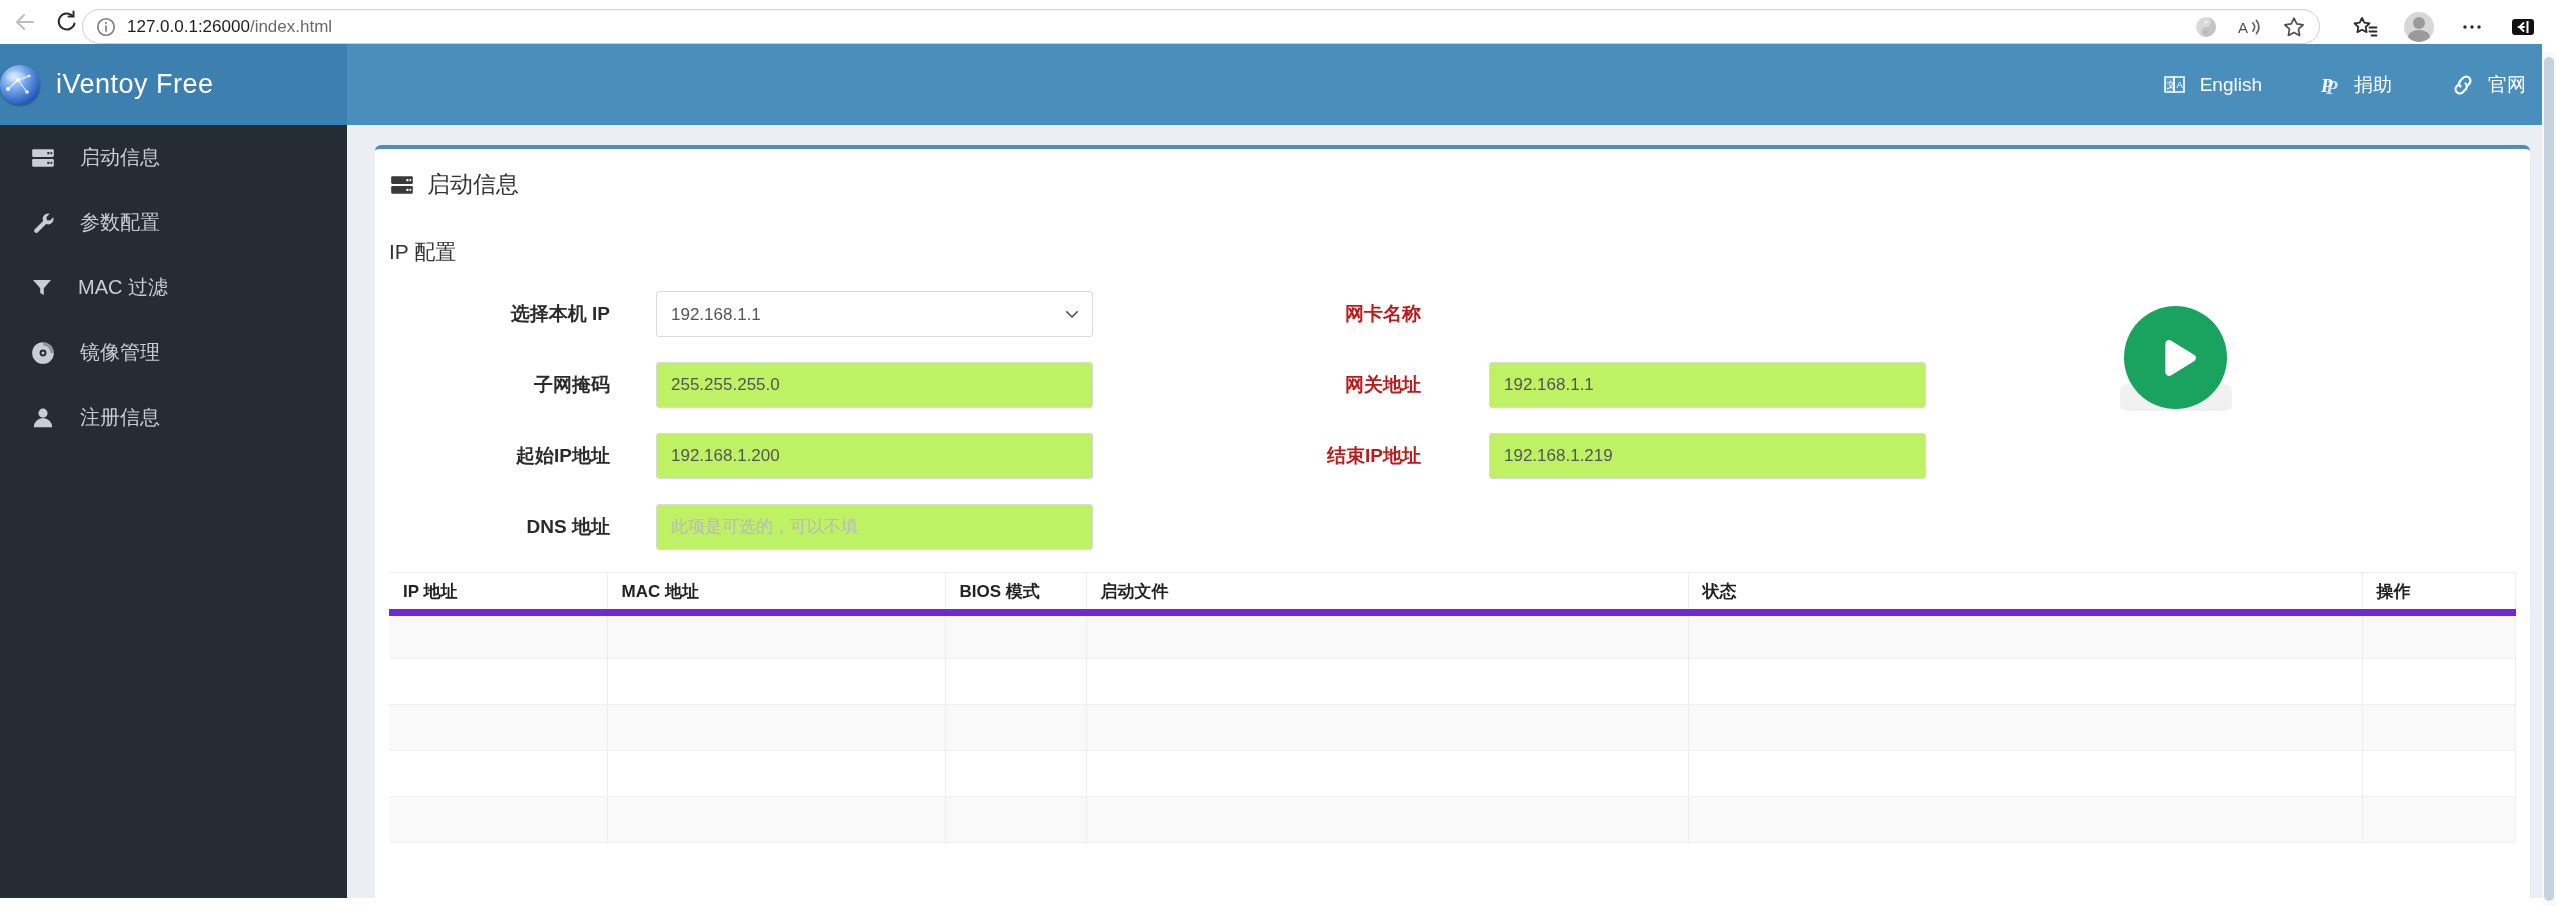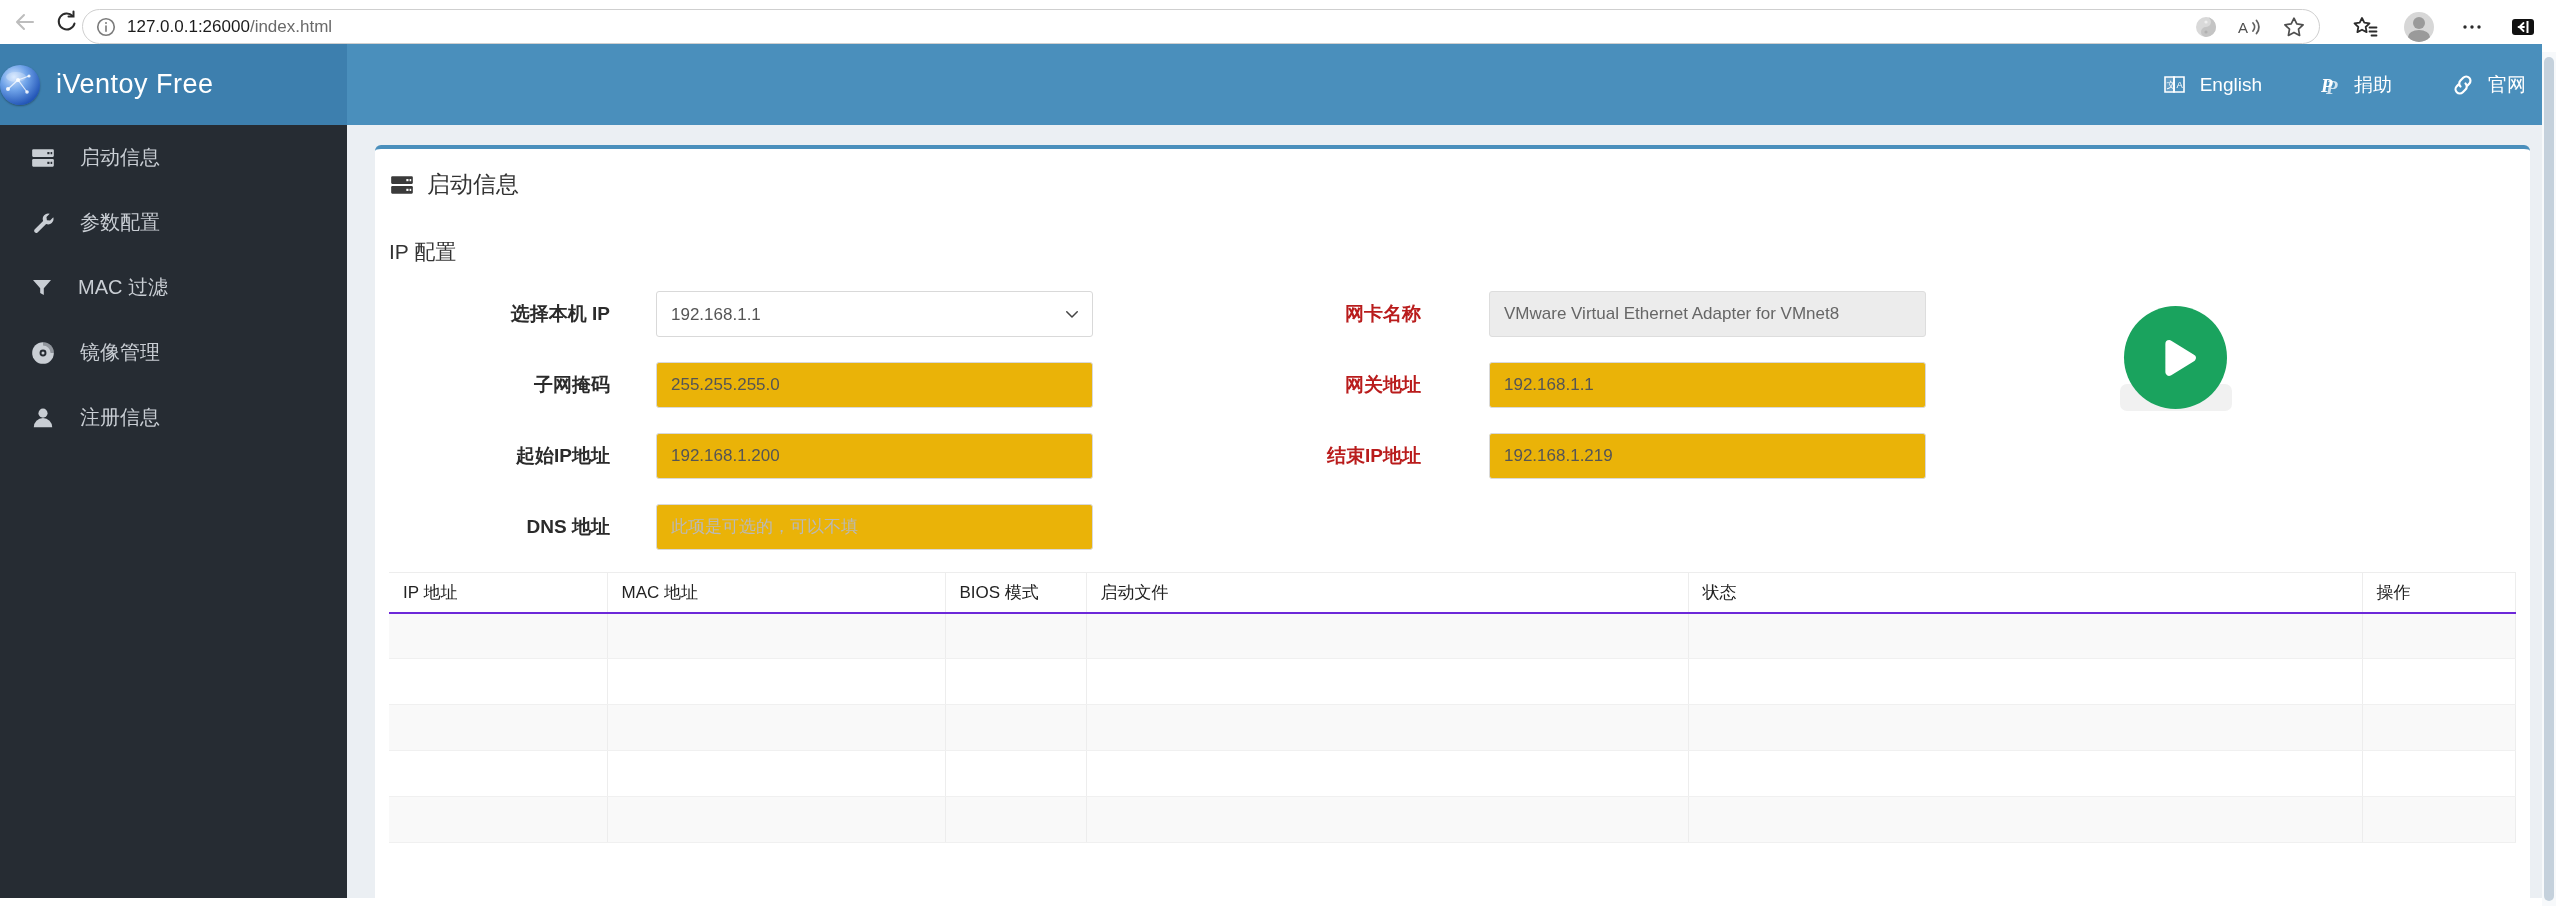--- a/index.html
+++ b/index.html
@@ -41,41 +41,41 @@
   .panel { position:absolute; left:28px; top:20px; right:12px; bottom:-10px; background:#fff;
            border-top:4px solid #4a8fbc; border-radius:6px 6px 0 0; padding:14px 14px 0 14px; }
   .page-title { display:flex; align-items:center; gap:12px; font-size:23px; color:#333; margin-top:6px; }
   .section-title { font-size:21px; color:#333; margin-top:44px; }
 
   
   .form-area { margin-top:4px; }
   .form-row { display:flex; align-items:center; margin-top:25px; height:46px;gap:28px; }
   .fl-label { width:221px; text-align:right; font-weight:bold; font-size:19px; color:#2b2b2b; flex:0 0 auto; }
   .fr-label { width:250px; text-align:right; font-weight:bold; font-size:19px; color:#b91c1c; flex:0 0 auto; margin-left:50px; }
-  .input-box { width:437px; height:46px; border:1px solid #d9d9d9; border-radius:3px; background:#eab308;
+  .input-box { width:437px; height:46px; border:1px solid #d9d9d9; border-radius:3px; background:#bef264;
                font-size:17px; color:#555; padding:0 14px; margin-left:18px;
                font-family:"Liberation Sans","DejaVu Sans",sans-serif; }
   .fr-label + .input-box { margin-left:40px; }
   input.input-box::placeholder { color:#b9b9b9; }
   input.input-box:disabled { background:#ececec; border-color:#ddd; color:#666; }
   .select-wrap { position:relative; margin-left:18px; width:437px; height:46px; }
   .select-wrap select { appearance:none; -webkit-appearance:none; width:100%; height:100%;
                border:1px solid #d9d9d9; border-radius:3px; background:#fff; font-size:17px; color:#555; padding:0 14px;
                font-family:"Liberation Sans","DejaVu Sans",sans-serif; }
   .select-chevron { position:absolute; right:12px; top:14px; pointer-events:none; }
 
   
   .play-shadow { position:absolute; left:1745px; top:235px; width:112px; height:27px; background:#f1f1f1; border-radius:7px; }
   .play-button { position:absolute; left:1749px; top:157px; width:103px; height:103px; border-radius:50%;
                  background:#1aa35e; border:none; cursor:pointer; display:flex; align-items:center; justify-content:center; }
 
   
   .device-table { width:100%; border-collapse:collapse; margin-top:22px; border-top:1px solid #ededed; }
   .device-table th { height:40px; text-align:left; font-size:17px; color:#222; padding-left:14px;
-                     border-right:1px solid #ededed; border-bottom:2px solid #6d28d9; font-weight:normal; }
+                     border-right:1px solid #ededed; border-bottom:7px solid #6d28d9; font-weight:bold; }
   .device-table td { height:46px; border-right:1px solid #ededed; border-bottom:1px solid #f0f0f0; }
   .device-table tbody tr:nth-child(odd) td { background:#f9f9f9; }
 
   
   .page-scrollbar { position:absolute; top:52px; right:0; width:14px; height:854px; background:#f7f9fb; }
   .page-scrollbar .thumb { position:absolute; left:2px; top:5px; width:10px; height:844px; background:#c5d1dc; border-radius:5px; }
 
   svg { display:block; }
 </style>
 </head>
@@ -259,21 +259,20 @@
           <span class="fl-label">选择本机 IP</span>
           <div class="select-wrap">
             <select>
               <option>192.168.1.1</option>
             </select>
             <svg class="select-chevron" width="18" height="18" viewBox="0 0 24 24" fill="none" stroke="#444" stroke-width="2" stroke-linecap="round" stroke-linejoin="round">
                 <path d="M5 9l7 7 7-7"></path>
               </svg>
           </div>
           <span class="fr-label">网卡名称</span>
-          <input class="input-box" disabled="" value="VMware Virtual Ethernet Adapter for VMnet8" style="">
         </div>
 
         <div class="form-row">
           <span class="fl-label">子网掩码</span>
           <input class="input-box" value="255.255.255.0" style="">
           <span class="fr-label">网关地址</span>
           <input class="input-box" value="192.168.1.1" style="">
         </div>
 
         <div class="form-row">

